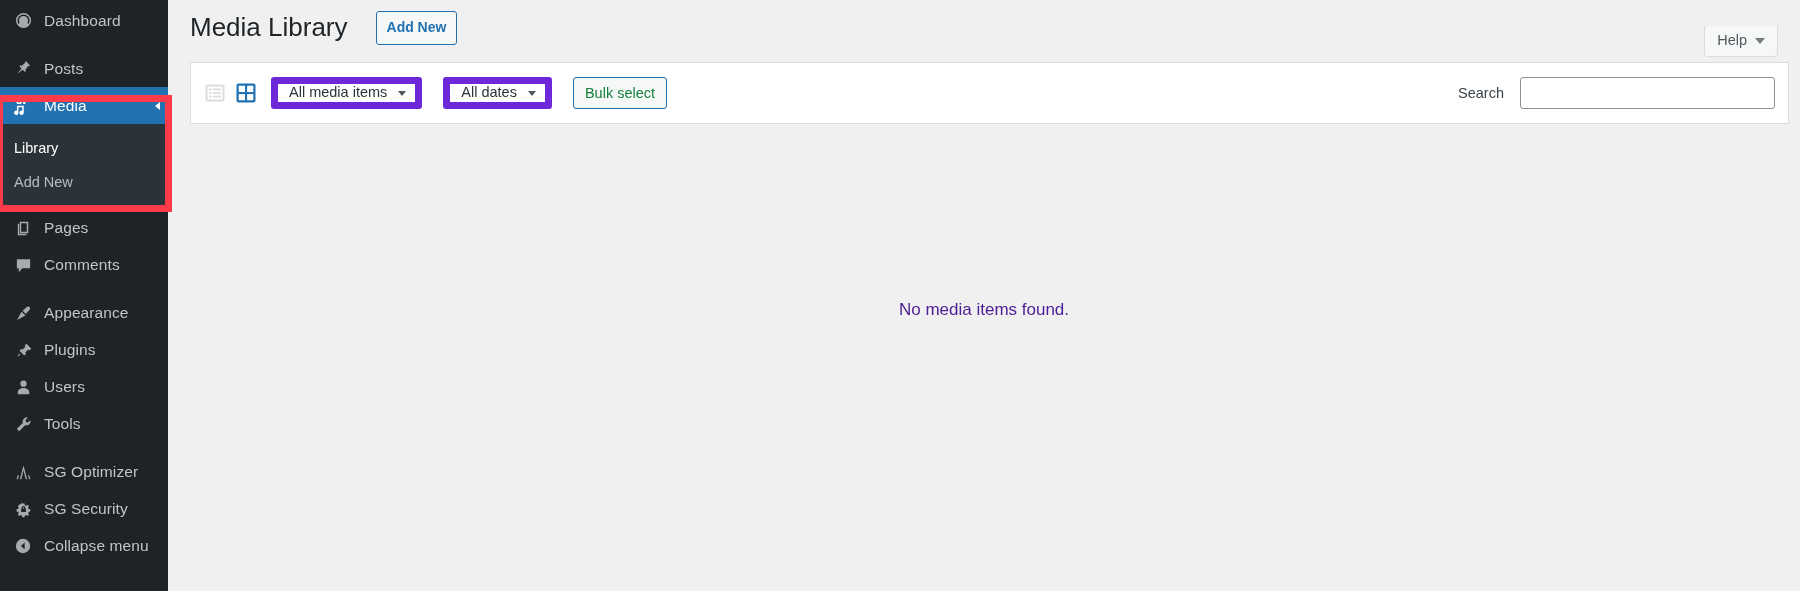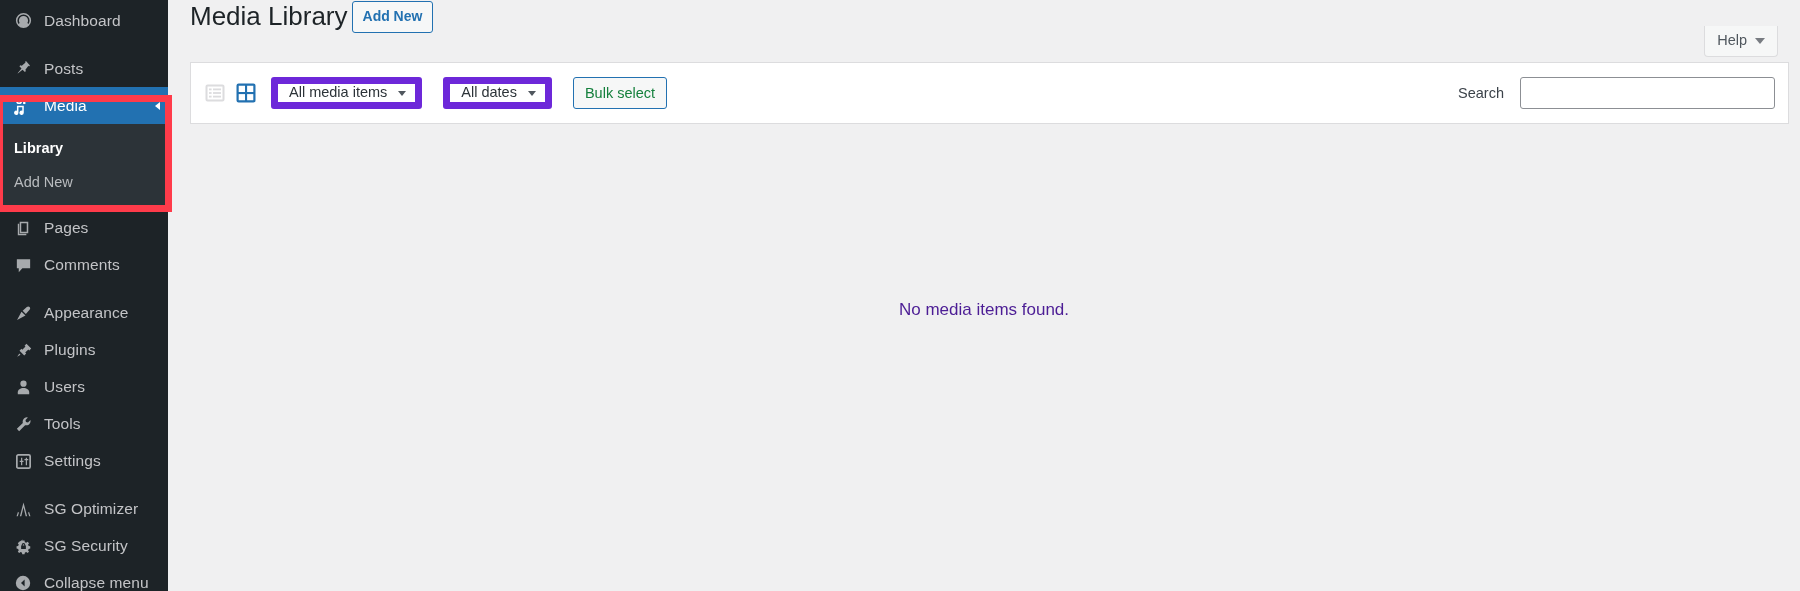--- a/index.html
+++ b/index.html
@@ -97,21 +97,21 @@
     display: block;
     padding: 6px 0 6px 14px;
     font-size: 14.5px;
     color: #b9bcbf;
     cursor: pointer;
     line-height: 1.5;
     white-space: nowrap;
   }
   .submenu-item.current {
     color: #fff;
-    font-weight: bold;
+    font-weight: normal;
   }
 
   
   #media-highlight {
     position: absolute;
     left: -4px;
     top: 95px;
     width: 176px;
     height: 117px;
     border: 7px solid #ff3b4a;
@@ -154,23 +154,22 @@
   .caret-down {
     width: 0; height: 0;
     border-left: 5px solid transparent;
     border-right: 5px solid transparent;
     border-top: 6px solid #787c82;
   }
 
   
   #title-row {
     display: flex;
-    align-items: center;
-    gap: 4px;
-    padding: 0 0 0 22px;
+    gap: 28px;
+    padding: 11px 0 0 22px;
   }
   #page-title {
     font-size: 26px;
     font-weight: 400;
     color: #1d2327;
     line-height: 1.3;
   }
   #add-new-btn {
     background: #f6f7f7;
     border: 1px solid #2271b1;
@@ -383,29 +382,20 @@
 
     <div class="menu-item">
       <span class="mi-icon">
         <svg width="19" height="19" viewBox="0 0 20 20" fill="currentColor">
           <path d="M14.6 2.6a4.5 4.5 0 0 0-5.3 5.7L3 14.6l2.4 2.4 6.3-6.3a4.5 4.5 0 0 0 5.6-5.4l-2.6 2.6-2.1-.5-.5-2.1 2.5-2.7z"></path>
         </svg>
       </span>
       <span class="mi-label">Tools</span>
     </div>
 
-    <div class="menu-item">
-      <span class="mi-icon">
-        <svg width="19" height="19" viewBox="0 0 20 20" fill="currentColor">
-          <rect x="3" y="3" width="14" height="14" rx="1.5" fill="none" stroke="currentColor" stroke-width="1.8"></rect>
-          <path d="M7.4 6v3.1H6v1.4h1.4V14h1.3v-3.5H10V9.1H8.7V6H7.4zM12.4 6v1.4H11v1.4h1.4V14h1.3V8.8H15V7.4h-1.3V6h-1.3z"></path>
-        </svg>
-      </span>
-      <span class="mi-label">Settings</span>
-    </div>
 
     <div class="menu-sep"></div>
 
     <div class="menu-item">
       <span class="mi-icon">
         <svg width="19" height="19" viewBox="0 0 20 20" fill="currentColor">
           <path d="M10 2.6L6.2 17h1.5l2.3-9.3 2.3 9.3h1.5L10 2.6z"></path>
           <path d="M4.2 12.4L2.7 17h1.3l1.2-3.6-1-1zM15.8 12.4l-1 1L16 17h1.3l-1.5-4.6z"></path>
         </svg>
       </span>

